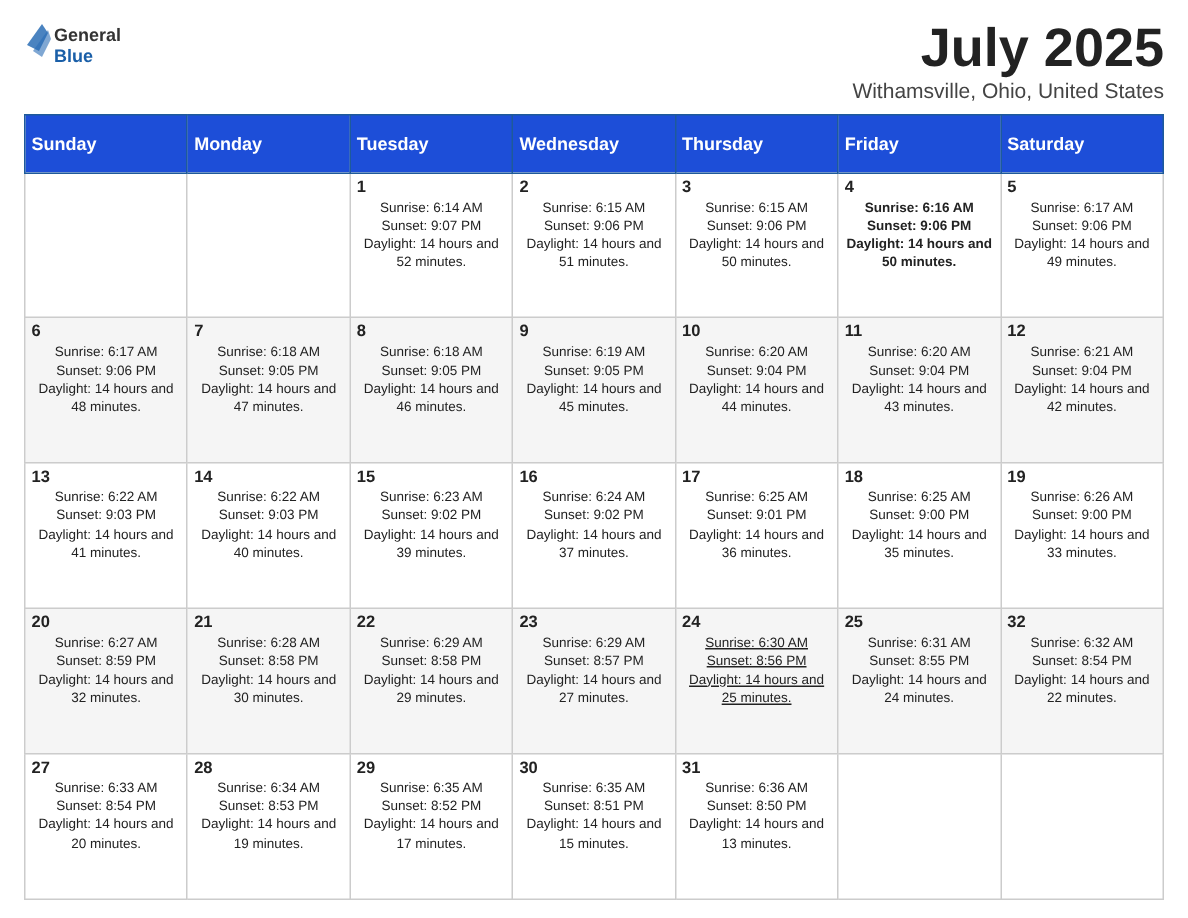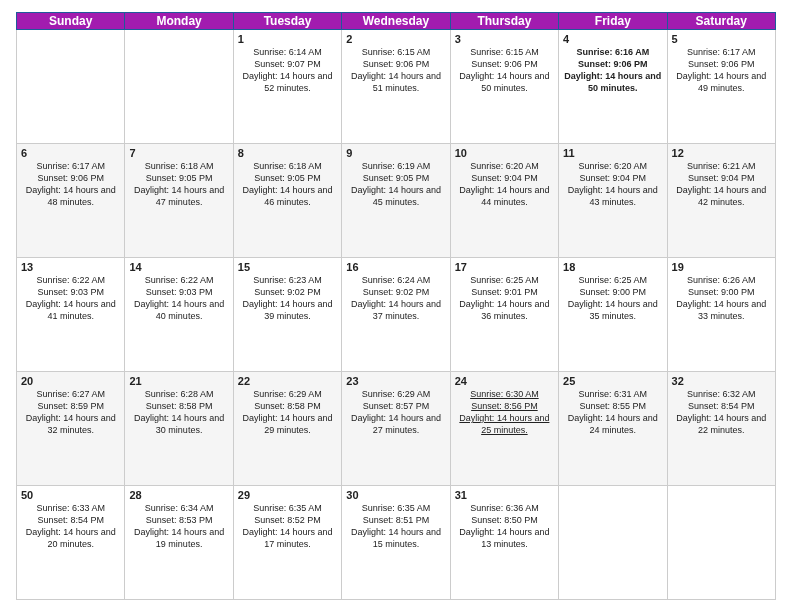--- a/index.html
+++ b/index.html
@@ -42,26 +42,26 @@
       color: #444;
     }
     .calendar {
       flex: 1;
       border: 1px solid #ccc;
       border-collapse: collapse;
       width: 100%;
       table-layout: fixed;
     }
     .calendar th {
-      background-color: #a21caf;
+      background-color: #1d4ed8;
       color: #fff;
       font-size: 12px;
       font-weight: bold;
-      padding: 1px 4px;
-      text-align: center;
+      padding: 12px 4px;
+      text-align: left;
       border: 1px solid #1e5a9a;
     }
     .calendar td {
       vertical-align: top;
       border: 1px solid #ccc;
       padding: 3px 4px;
       font-size: 9.5px;
       color: #222;
       background: #fff;
       height: 82px;
@@ -82,20 +82,35 @@
       text-align: center;
     }
     .empty-cell {
       background: #fff !important;
     }
   </style>
 </head>
 <body>
 
 <div class="page">
+  <div class="header">
+    <div class="logo">
+  <svg width="70" height="36" viewBox="0 0 70 36">
+    <text x="20" y="15" font-size="12" font-weight="bold" fill="#333" font-family="Arial">General</text>
+    <text x="20" y="29" font-size="12" font-weight="bold" fill="#1a5fa8" font-family="Arial">Blue</text>
+    <polygon points="4,6 14,6 14,20 4,20" fill="none"></polygon>
+    <polygon points="2,18 12,4 16,10 10,22" fill="#2a6db5" opacity="0.85"></polygon>
+    <polygon points="6,22 16,8 18,14 12,26" fill="#2a6db5" opacity="0.6"></polygon>
+  </svg>
+</div>
+    <div class="title-block">
+      <div class="title-month">July 2025</div>
+      <div class="title-location">Withamsville, Ohio, United States</div>
+    </div>
+  </div>
 
   <table class="calendar">
     <thead>
       <tr>
         <th>Sunday</th>
         <th>Monday</th>
         <th>Tuesday</th>
         <th>Wednesday</th>
         <th>Thursday</th>
         <th>Friday</th>
@@ -264,21 +279,21 @@
           </td>
           <td>
             <span class="day-num">32</span>
             <div class="day-info" style="white-space: pre-line;">Sunrise: 6:32 AM
 Sunset: 8:54 PM
 Daylight: 14 hours and 22 minutes.</div>
           </td>
         </tr>
         <tr>
           <td>
-            <span class="day-num">50</span>
+            <span class="day-num">27</span>
             <div class="day-info" style="white-space: pre-line;">Sunrise: 6:33 AM
 Sunset: 8:54 PM
 Daylight: 14 hours and 20 minutes.</div>
           </td>
           <td>
             <span class="day-num">28</span>
             <div class="day-info" style="white-space: pre-line;">Sunrise: 6:34 AM
 Sunset: 8:53 PM
 Daylight: 14 hours and 19 minutes.</div>
           </td>

